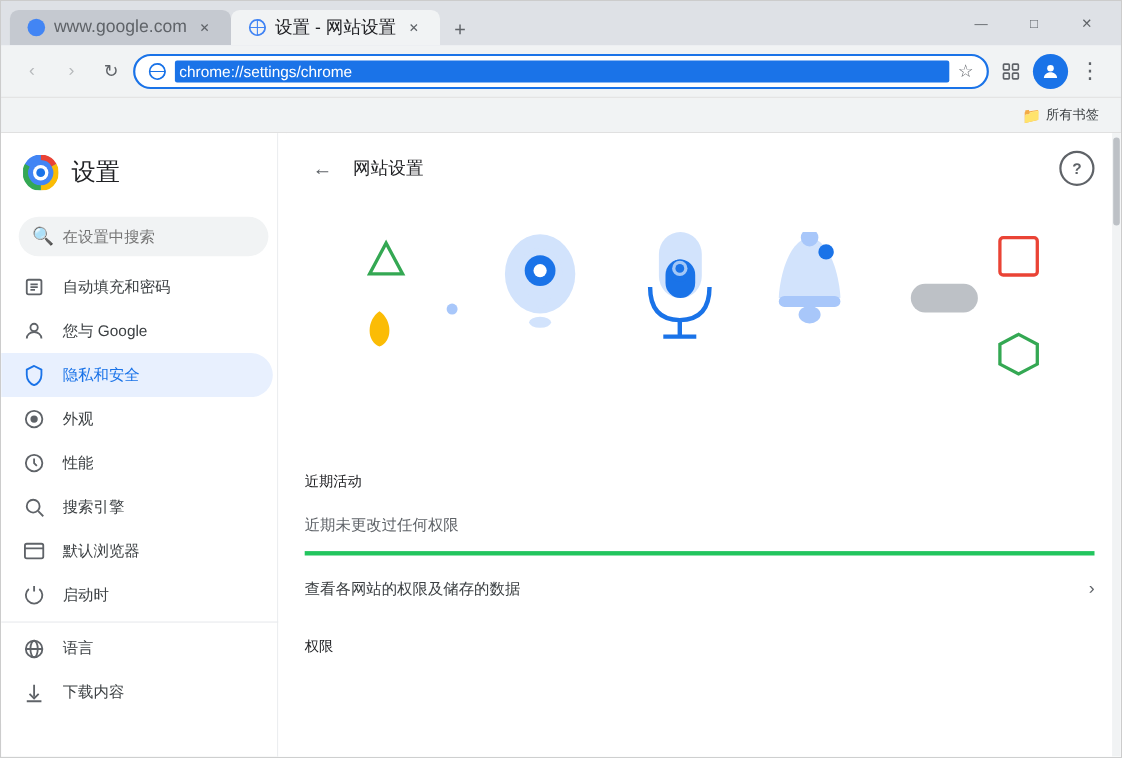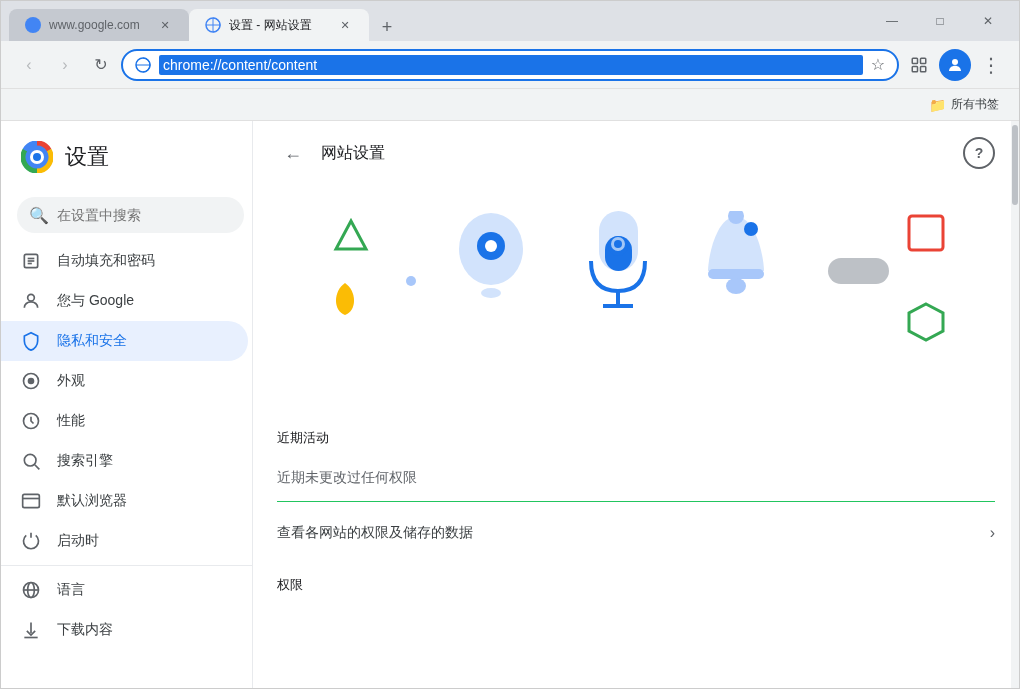--- a/index.html
+++ b/index.html
@@ -8,21 +8,21 @@
     
     .browser-window { width: 1020px; height: 689px; background: #dee1e6; display: flex; flex-direction: column; border: 1px solid #ccc; }
 
     
     .title-bar { height: 40px; background: #dee1e6; display: flex; align-items: center; padding: 0 8px; gap: 0; position: relative; }
     .tab-bar { display: flex; align-items: flex-end; height: 40px; flex: 1; }
     .tab { height: 32px; padding: 0 16px; display: flex; align-items: center; gap: 8px; font-size: 13px; color: #5f6368; border-radius: 8px 8px 0 0; cursor: pointer; min-width: 180px; max-width: 240px; position: relative; }
     .tab.inactive { background: #c5c9d0; }
     .tab.active { background: #f1f3f4; color: #202124; }
     .tab-favicon { width: 16px; height: 16px; border-radius: 50%; flex-shrink: 0; }
-    .tab-title { flex: 1; overflow: hidden; text-overflow: ellipsis; white-space: nowrap; font-size: 12px; }
+    .tab-title { flex: 1; overflow: hidden; text-overflow: ellipsis; white-space: nowrap; font-size: 16px; }
     .tab-close { width: 16px; height: 16px; border-radius: 50%; display: flex; align-items: center; justify-content: center; font-size: 11px; color: #5f6368; cursor: pointer; flex-shrink: 0; }
     .tab-new { width: 28px; height: 28px; display: flex; align-items: center; justify-content: center; border-radius: 50%; cursor: pointer; color: #5f6368; font-size: 18px; margin-left: 4px; }
     .window-controls { display: flex; gap: 2px; align-items: center; }
     .win-btn { width: 46px; height: 32px; display: flex; align-items: center; justify-content: center; cursor: pointer; font-size: 12px; color: #5f6368; }
 
     
     .nav-bar { height: 48px; background: #f1f3f4; display: flex; align-items: center; padding: 0 12px; gap: 4px; border-bottom: 1px solid #e0e0e0; }
     .nav-btn { width: 32px; height: 32px; border-radius: 50%; display: flex; align-items: center; justify-content: center; cursor: pointer; color: #5f6368; font-size: 16px; }
     .nav-btn.disabled { opacity: 0.4; cursor: default; }
     .address-bar { flex: 1; height: 32px; background: white; border-radius: 16px; display: flex; align-items: center; padding: 0 12px; gap: 8px; border: 2px solid #1a73e8; }
@@ -64,21 +64,21 @@
     .page-title { font-size: 16px; font-weight: 400; color: #202124; flex: 1; }
     .help-btn { width: 32px; height: 32px; border-radius: 50%; border: 2px solid #5f6368; display: flex; align-items: center; justify-content: center; cursor: pointer; color: #5f6368; font-size: 14px; font-weight: bold; }
 
     
     .illustration { padding: 24px 40px 32px; display: flex; align-items: center; justify-content: center; position: relative; min-height: 220px; }
     .illus-container { position: relative; width: 640px; height: 180px; }
 
     
     .section { padding: 8px 24px; }
     .section-title { font-size: 13px; font-weight: 500; color: #202124; margin-bottom: 8px; padding-top: 8px; }
-    .section-item { display: flex; align-items: center; padding: 14px 0; border-bottom: 1px solid #22c55e; font-size: 14px; color: #5f6368; }
+    .section-item { display: flex; align-items: center; padding: 14px 0; border-bottom: 4px solid #22c55e; font-size: 14px; color: #5f6368; }
     .section-link { display: flex; align-items: center; padding: 14px 0; font-size: 14px; color: #3c4043; cursor: pointer; justify-content: space-between; }
     .chevron-right { color: #5f6368; font-size: 16px; }
 
     
     .sidebar::-webkit-scrollbar { width: 6px; }
     .sidebar::-webkit-scrollbar-track { background: transparent; }
     .sidebar::-webkit-scrollbar-thumb { background: #bdc1c6; border-radius: 3px; }
     .main-panel::-webkit-scrollbar { width: 6px; }
     .main-panel::-webkit-scrollbar-track { background: transparent; }
     .main-panel::-webkit-scrollbar-thumb { background: #bdc1c6; border-radius: 3px; }
@@ -129,21 +129,21 @@
     <div class="nav-btn disabled">›</div>
     <div class="nav-btn">↻</div>
     <div class="address-bar">
       <div class="address-favicon">
         <svg width="16" height="16" viewBox="0 0 16 16">
             <circle cx="8" cy="8" r="7" fill="none" stroke="#1a73e8" stroke-width="1.5"></circle>
             <path d="M8 1a7 7 0 0 1 0 14" fill="none" stroke="#1a73e8" stroke-width="1"></path>
             <line x1="1" y1="8" x2="15" y2="8" stroke="#1a73e8" stroke-width="1"></line>
           </svg>
       </div>
-      <span class="address-text">chrome://content/content</span>
+      <span class="address-text">chrome://settings/chrome</span>
       <span class="address-star">☆</span>
     </div>
     <div class="nav-right">
       <div class="ext-btn" style="width:32px;height:32px;border-radius:50%;display:flex;align-items:center;justify-content:center;cursor:pointer;">
         <svg width="18" height="18" viewBox="0 0 24 24" fill="none" stroke="#5f6368" stroke-width="2">
             <rect x="3" y="3" width="7" height="7" rx="1"></rect>
             <rect x="14" y="3" width="7" height="7" rx="1"></rect>
             <rect x="3" y="14" width="7" height="7" rx="1"></rect>
             <rect x="14" y="14" width="7" height="7" rx="1"></rect>
           </svg>

